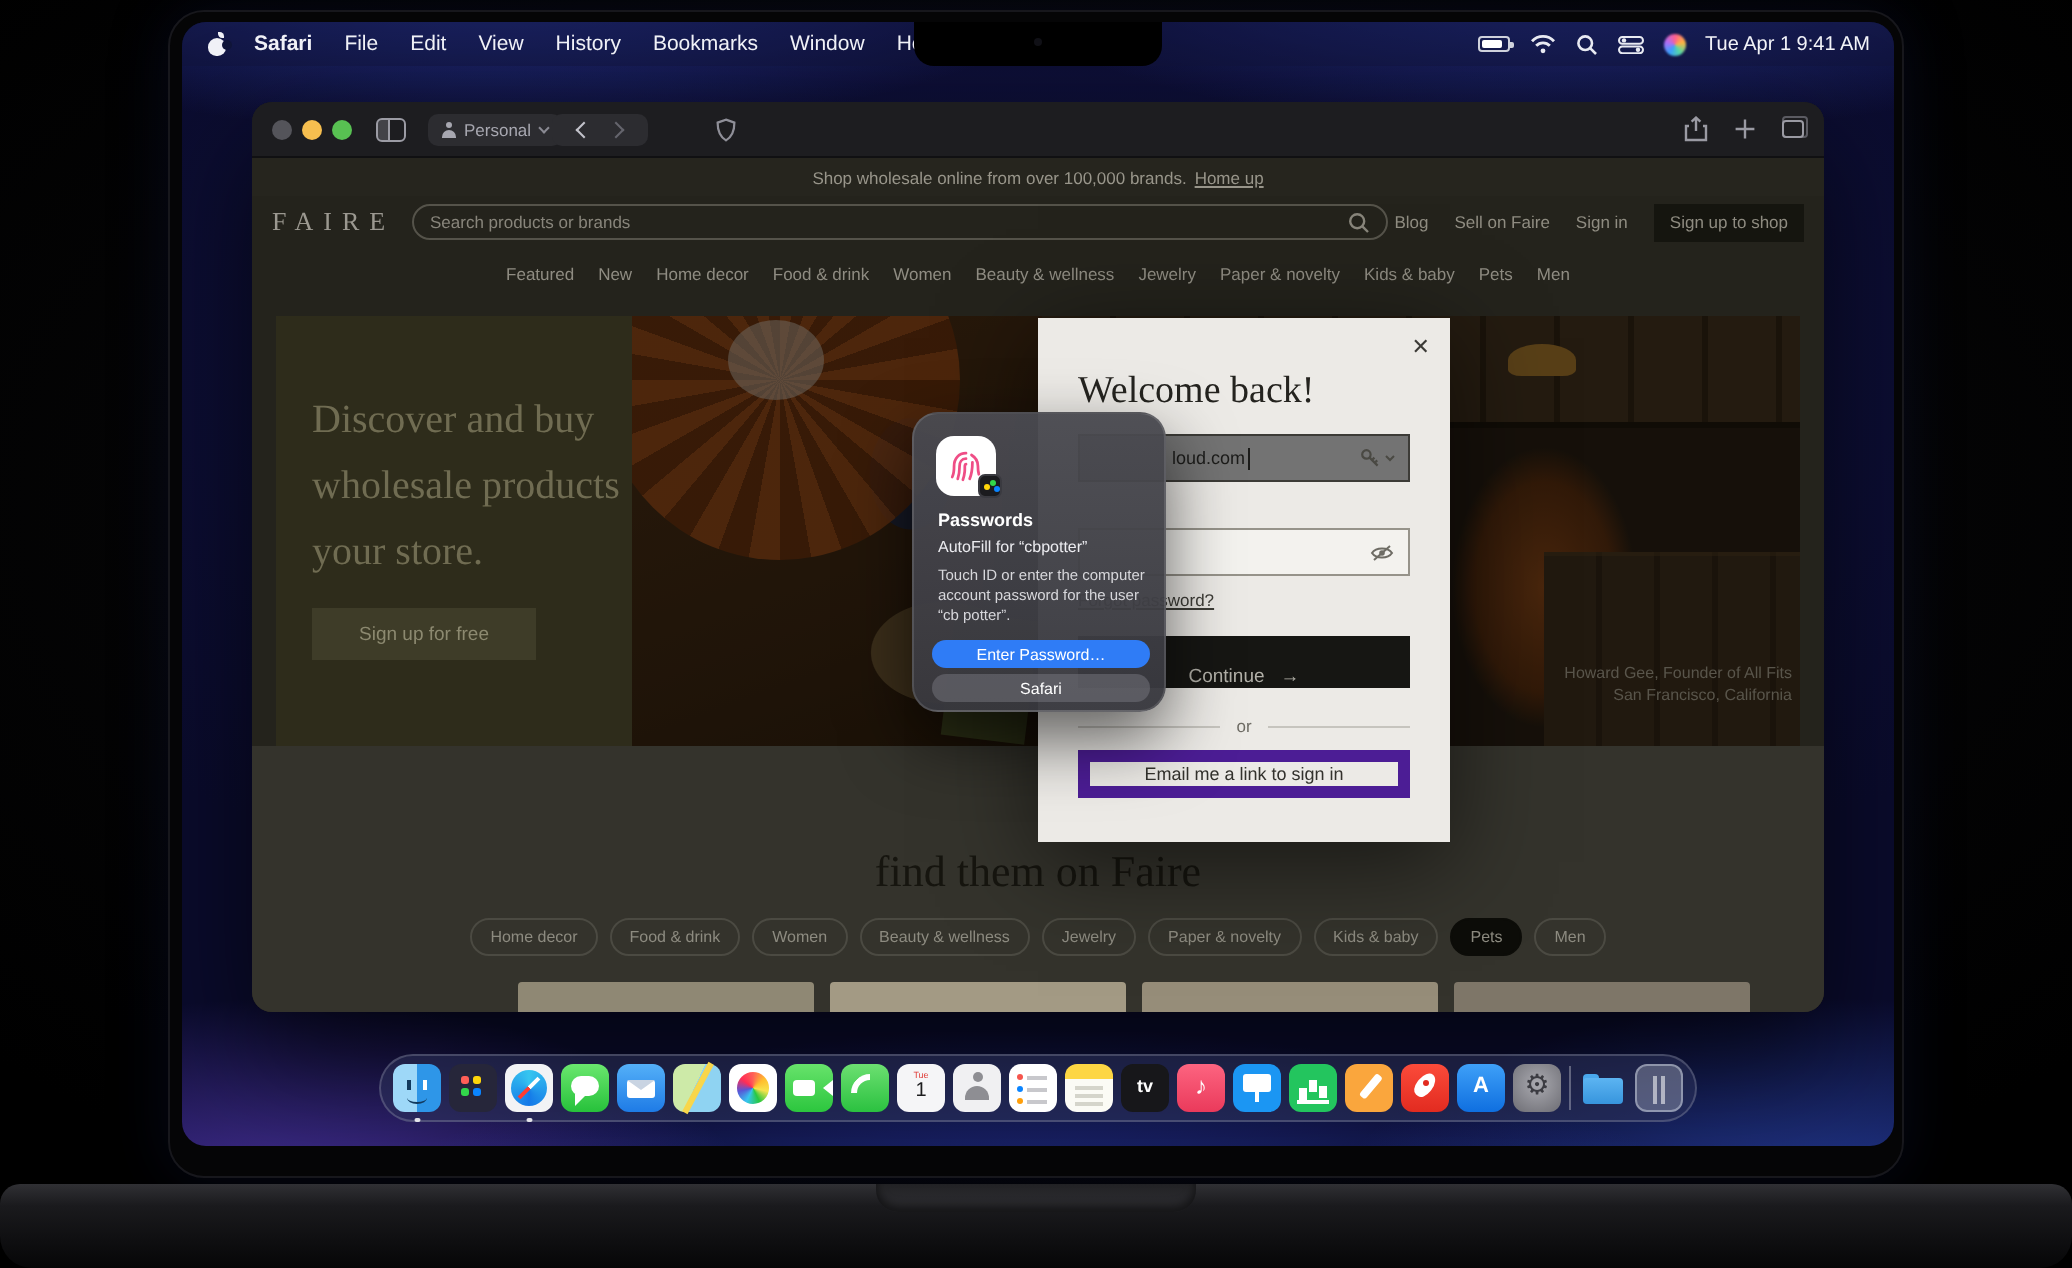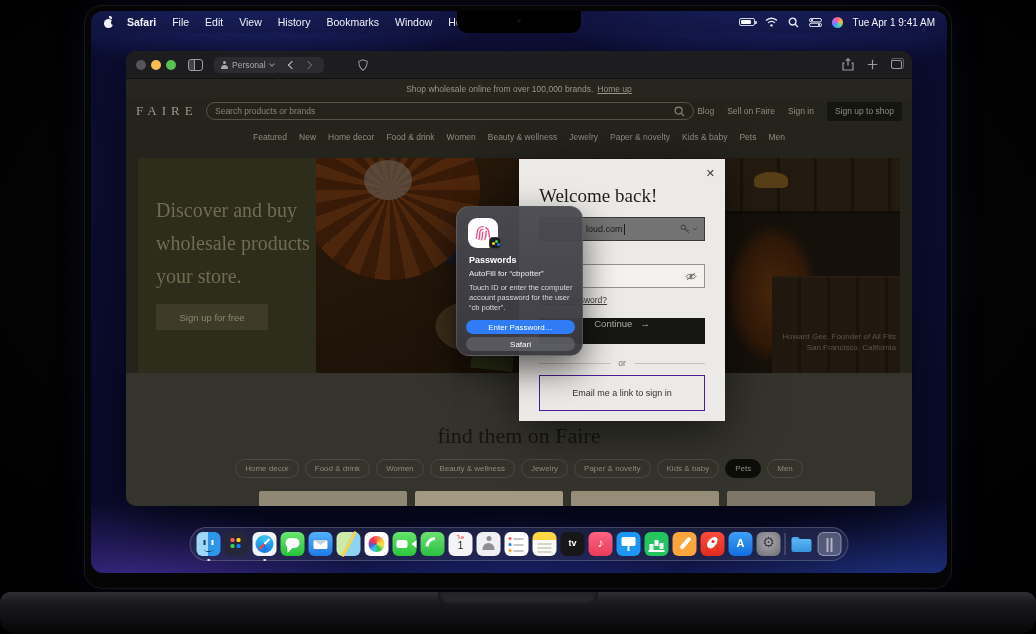--- a/index.html
+++ b/index.html
@@ -111,24 +111,24 @@
   #modal-close{position:absolute;right:10px;top:8px;font-size:11px;color:#3c3b37}
   #modal-title{position:absolute;left:20px;top:26px;font-family:"Liberation Serif",serif;font-size:19px;color:#24231f}
   .field{position:absolute;left:20px;width:166px;height:24px;background:#737373;display:flex;align-items:center}
   #email-field{top:58px;border:1.5px solid #3c3b37}
   #email-field .val{padding-left:46px;font-size:9px;color:#1c1c1a}
   .caret{width:1px;height:11px;background:#1c1c1a;margin-left:1px}
   #email-field .key-wrap{margin-left:auto;margin-right:6px;display:flex;align-items:center;gap:2px;color:#4a4943}
   #pw-field{top:105px;border:1px solid #96938a;background:#f3f2ee}
   #pw-field .eye{margin-left:auto;margin-right:7px;color:#6e6c64}
   #forgot{position:absolute;left:20px;top:136px;font-size:8.5px;text-decoration:underline;color:#3e3d38}
-  #continue-btn{position:absolute;left:20px;top:159px;width:166px;height:26px;background:#161613;color:#b2b0a8;font-size:9.5px;display:flex;align-items:flex-start;justify-content:center;gap:8px;border:none}
+  #continue-btn{position:absolute;left:20px;top:159px;width:166px;height:26px;background:#161613;color:#b2b0a8;font-size:9.5px;display:flex;align-items:flex-end;justify-content:center;gap:8px;border:none}
   #or-row{position:absolute;left:20px;top:199px;width:166px;display:flex;align-items:center;gap:8px;font-size:8.5px;color:#6e6c65}
   #or-row i{flex:1;height:1px;background:#c6c4be}
-  #magic-btn{position:absolute;left:20px;top:216px;width:166px;height:36px;border:1px solid #4c1d95;background:transparent;color:#33322d;font-size:9px;display:flex;align-items:center;justify-content:center}
+  #magic-btn{position:absolute;left:20px;top:216px;width:166px;height:24px;border:6px solid #4c1d95;background:transparent;color:#33322d;font-size:9px;display:flex;align-items:center;justify-content:center}
 
   
   #touchid{position:absolute;left:365px;top:195px;width:127px;height:150px;border-radius:13px;z-index:60;
     background:linear-gradient(rgba(74,74,80,.97),rgba(56,56,62,.97));border:1px solid rgba(255,255,255,.12);
     box-shadow:0 14px 34px rgba(0,0,0,.6);color:#fff}
   #tid-icon{position:absolute;left:11px;top:11px;width:30px;height:30px;border-radius:9px;background:#fff;display:flex;align-items:center;justify-content:center}
   #tid-badge{position:absolute;left:32px;top:30px;width:12px;height:12px;border-radius:3.5px;background:#1b1b1e;border:1px solid #3a3a40}
   #tid-badge i{position:absolute;width:3px;height:3px;border-radius:50%}
   #tid-badge .k1{left:1.5px;top:3.5px;background:#ffd60a}
   #tid-badge .k2{left:4.5px;top:1.5px;background:#32d74b}

